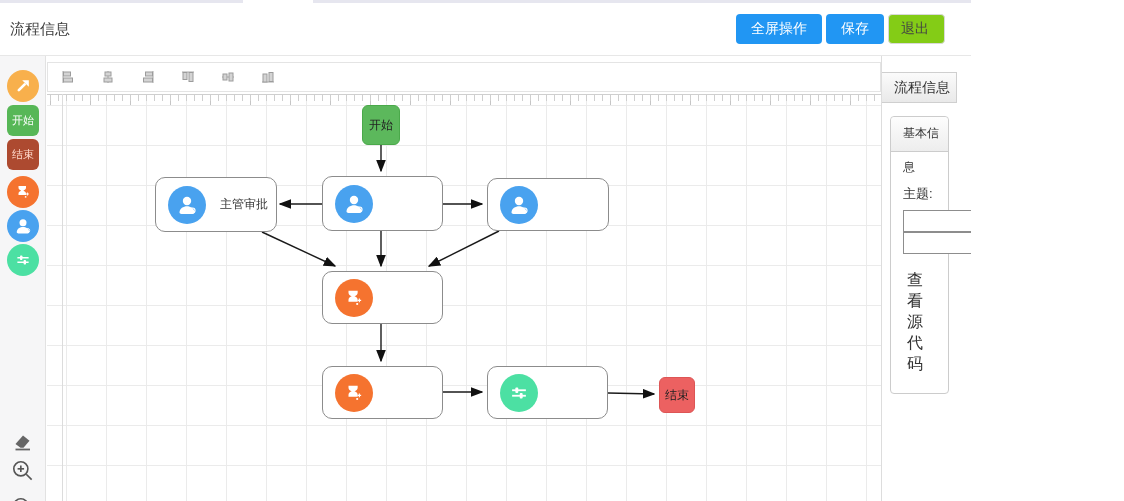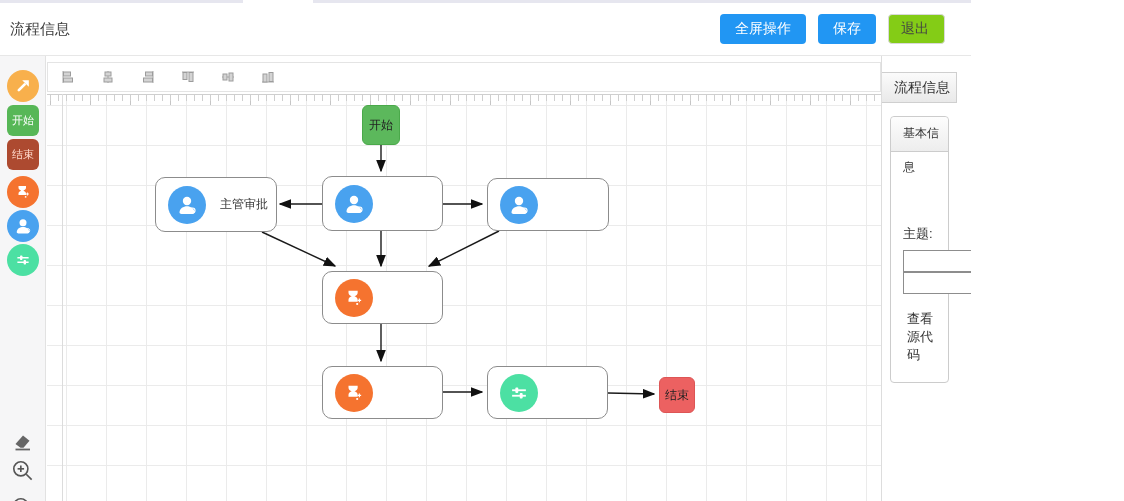--- a/index.html
+++ b/index.html
@@ -7,21 +7,21 @@
               font-family:"Liberation Sans", sans-serif; }
   .root { position:relative; width:971px; height:501px; background:#fff; overflow:hidden; }
 
   
   .top-strip { position:absolute; top:0; height:3px; background:#e6e6ef; }
 
   
   .app-header { position:absolute; top:3px; left:0; right:0; height:53px; background:#fff;
                 border-bottom:1px solid #e7e7e7; display:flex; align-items:center; }
   .app-title { margin-left:10px; font-size:15px; color:#3d3d3d; }
-  .header-buttons { margin-left:auto; margin-right:26px; display:flex; gap:12px; }
+  .header-buttons { margin-left:auto; margin-right:26px; display:flex; gap:4px; }
   .btn { height:30px; padding:0 15px; border-radius:4px; font-size:14px; display:flex;
          align-items:center; justify-content:center; cursor:pointer; border:none; white-space:nowrap; }
   .btn.primary { background:#2196f3; color:#fff; }
   .btn.plain { background:#84cc16; border:1px solid #d9d9d9; color:#444;padding-left:12px; }
 
   
   .main { position:absolute; top:56px; left:0; right:0; bottom:0; overflow:hidden; }
 
   
   .palette { position:absolute; left:0; top:0; bottom:0; width:46px; background:#f6f6f7;
@@ -64,25 +64,25 @@
   
   .side-panel { position:absolute; left:881px; top:0; right:0; bottom:0; background:#fff;
                 border-left:1px solid #ddd; }
   .panel-header { margin:16px 14px 0 0; height:31px; line-height:29px; padding-left:12px;
                   background:linear-gradient(#fbfbfb,#e9e9e9); border:1px solid #cfcfcf; border-left:none;
                   font-size:14px; color:#333; }
   .info-box { margin:13px 22px 0 8px; border:1px solid #ccc; border-radius:4px; background:#fff; }
   .info-box-header { height:35px; line-height:34px; padding-left:12px; font-size:12px; color:#333;
                      background:linear-gradient(#fdfdfd,#ededed); border-bottom:1px solid #ccc;
                      border-radius:4px 4px 0 0;font-family:Liberation Mono, monospace; }
-  .info-box-body { padding:26px 12px 18px;margin-top:40px; }
+  .info-box-body { padding:26px 12px 18px; }
   .field-label { display:block; font-size:13px; color:#333; margin:7px 0 7px; }
   .text-input { width:152px; height:22px; border:1px solid #8d8d8d; background:#fff; padding:0 4px;
                 font-size:12px; font-family:"Liberation Sans", sans-serif; }
-  .source-link { display:inline-block; margin-top:16px; padding-left:4px; font-size:13px; color:#333; cursor:pointer; }
+  .source-link { display:inline-block; margin-top:16px; padding-left:4px; font-size:16px; color:#333; cursor:pointer; }
 
   svg { display:block; }
 </style>
 </head>
 <body>
 
 <div class="root">
 
   <div class="top-strip" style="left:0; width:243px;"></div>
   <div class="top-strip" style="left:313px; width:811px;"></div>

